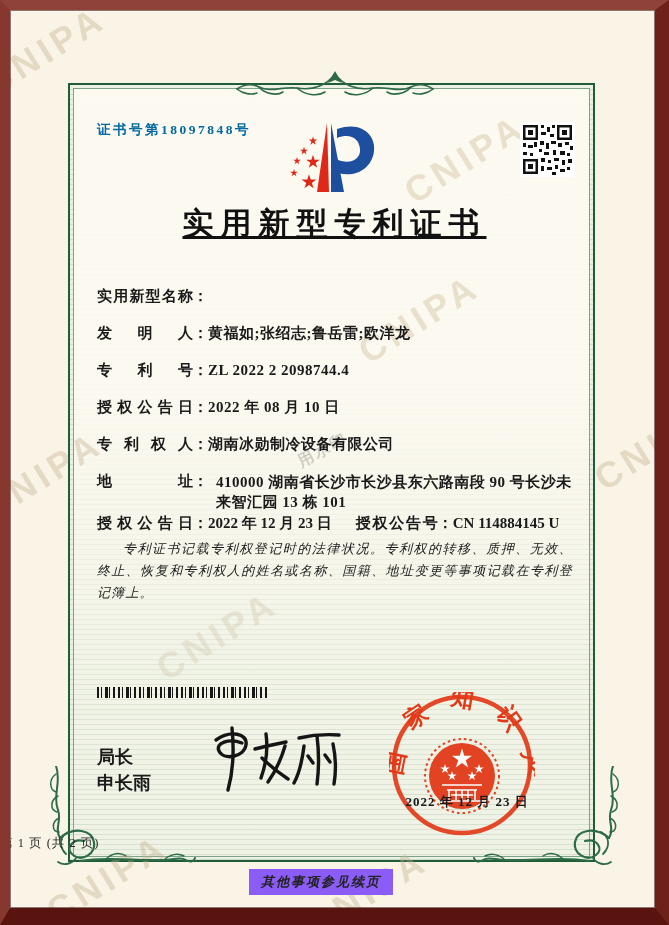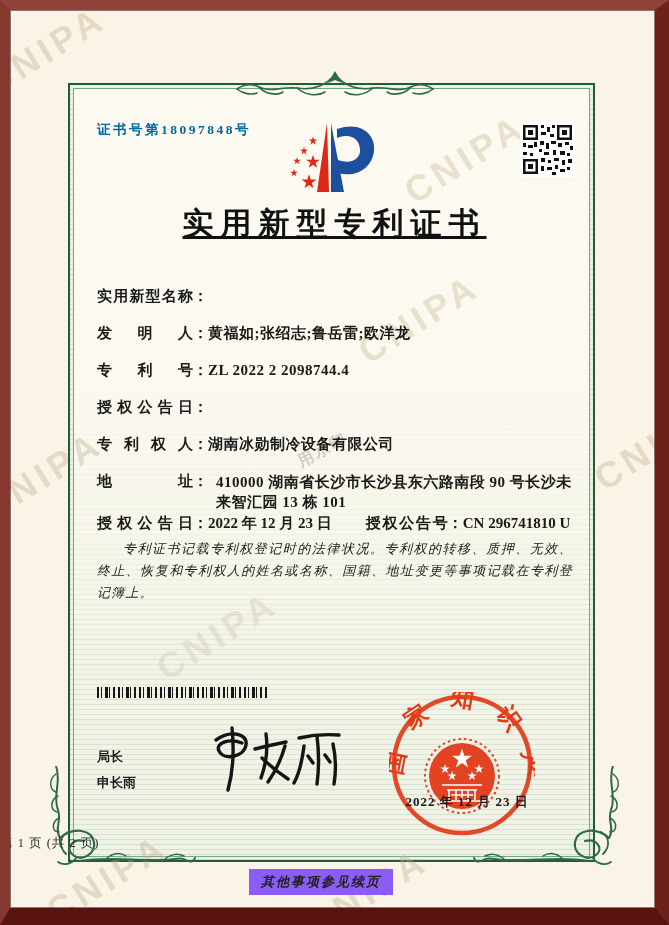--- a/index.html
+++ b/index.html
@@ -48,33 +48,33 @@
   .title{position:absolute;left:0;top:203px;width:669px;text-align:center;
     font-size:31px;font-weight:bold;color:#111;letter-spacing:7px;margin:0;text-decoration:underline;}
   .fields{position:absolute;left:97px;top:287px;width:478px;font-size:15px;font-weight:600;color:#1a1a1a;}
   .row{display:flex;align-items:flex-start;line-height:19px;margin-bottom:18px;}
   .flabel{flex:none;width:96px;display:inline-block;text-align:justify;text-align-last:justify;}
   .colon{flex:none;width:15px;}
   .fvalue{flex:1;letter-spacing:.5px;}
   .row.addr{margin-bottom:0;}
   .row.addr .fvalue{line-height:20px;margin-left:8px;}
   .row.grant{margin-top:2px;}
-  .pair2{display:flex;margin-left:34px;}
+  .pair2{display:flex;margin-left:24px;}
   .pair2 .flabel{width:82px;}
   .paras{position:absolute;left:97px;top:538px;width:476px;font-size:13px;color:#1c1c1c;}
   .paras p{margin:0;text-indent:2em;line-height:22px;letter-spacing:1.2px;text-align:justify;font-style:italic;}
   .barcode{position:absolute;left:97px;top:687px;width:170px;height:11px;
     background:repeating-linear-gradient(90deg,
       #161616 0 2px,transparent 2px 4px,
       #161616 4px 5px,transparent 5px 8px,
       #161616 8px 11px,transparent 11px 12px,
       #161616 12px 13px,transparent 13px 16px,
       #161616 16px 18px,transparent 18px 21px);}
   .signer{position:absolute;left:97px;top:744px;font-family:"Liberation Sans","DejaVu Sans",sans-serif;
-    font-weight:bold;font-size:13px;color:#1a1a1a;line-height:26px;}
+    font-weight:bold;font-size:18px;color:#1a1a1a;line-height:26px;}
   .signature{position:absolute;left:196px;top:720px;}
   .seal{position:absolute;left:389px;top:692px;}
   .seal-date{position:absolute;left:402px;top:793px;width:130px;text-align:center;
     font-size:13px;font-weight:bold;color:#1a1a1a;letter-spacing:1px;}
   .page-info{position:absolute;left:0;top:835px;width:669px;text-align:left;font-size:12.5px;color:#2a2a2a;letter-spacing:1px;}
   .footer-note{position:absolute;left:249px;top:869px;z-index:2;background:#8b5cf6;
     padding:4px 12px;font-size:13px;font-weight:600;color:#222;letter-spacing:2px;font-style:italic;}
   .orn{position:absolute;z-index:2;pointer-events:none;}
 </style>
 </head>
@@ -212,39 +212,40 @@
         <span class="fvalue">黄福如;张绍志;鲁岳雷;欧洋龙</span>
       </div>
       <div class="row">
         <span class="flabel">专利号</span>
           <span class="colon">：</span>
         <span class="fvalue">ZL 2022 2 2098744.4</span>
       </div>
       <div class="row">
         <span class="flabel">授权公告日</span>
           <span class="colon">：</span>
+        <span class="fvalue">2022 年 08 月 10 日</span>
       </div>
       <div class="row">
         <span class="flabel">专利权人</span>
           <span class="colon">：</span>
         <span class="fvalue">湖南冰勋制冷设备有限公司</span>
       </div>
       <div class="row addr">
         <span class="flabel">地址</span>
           <span class="colon">：</span>
         <span class="fvalue">410000 湖南省长沙市长沙县东六路南段 90 号长沙未来智汇园 13 栋 101</span>
       </div>
       <div class="row grant">
         <span class="flabel">授权公告日</span>
           <span class="colon">：</span>
         <span>2022 年 12 月 23 日</span>
         <span class="pair2">
           <span class="flabel">授权公告号</span>
             <span class="colon">：</span>
-          <span>CN 296741810 U</span>
+          <span>CN 114884145 U</span>
         </span>
       </div>
     </div>
 
     <div class="paras">
       <p>专利证书记载专利权登记时的法律状况。专利权的转移、质押、无效、终止、恢复和专利权人的姓名或名称、国籍、地址变更等事项记载在专利登记簿上。</p>
     </div>
 
     <div class="barcode"></div>
 

